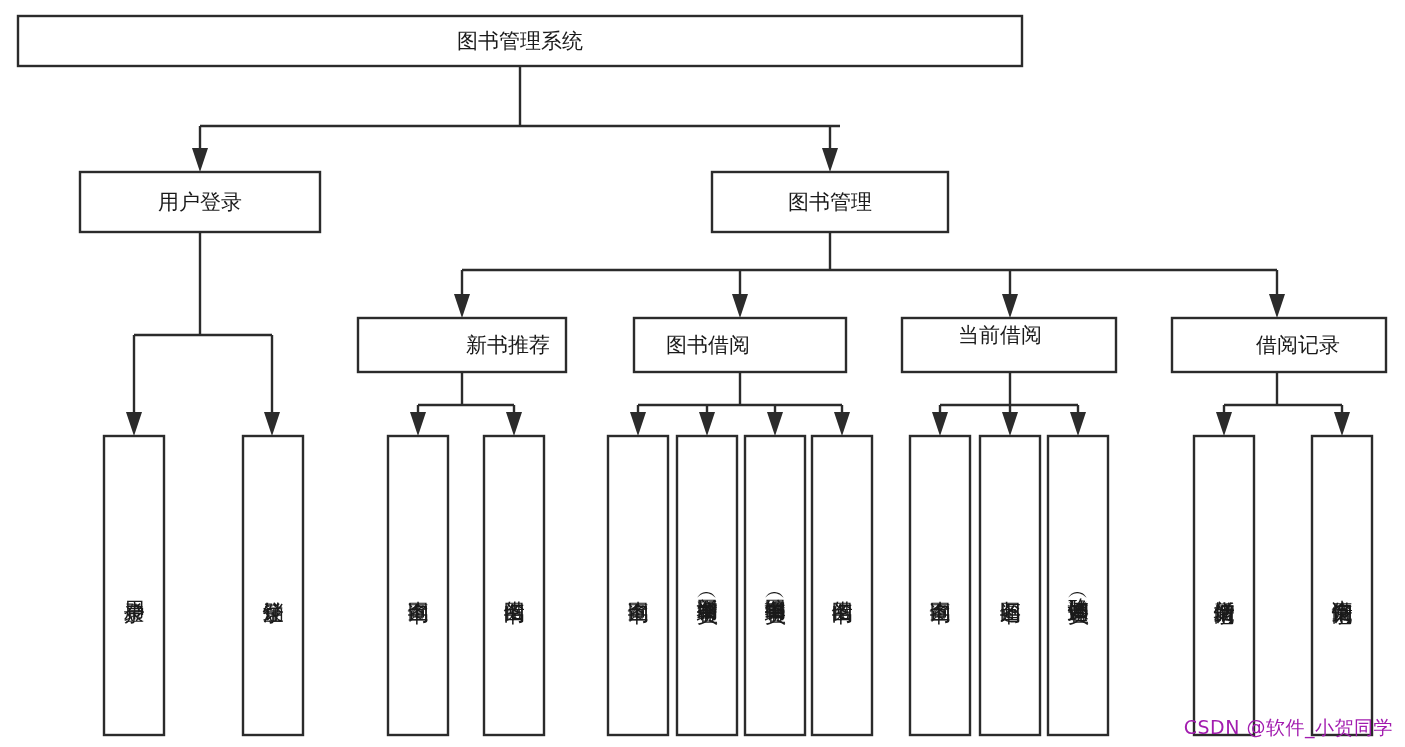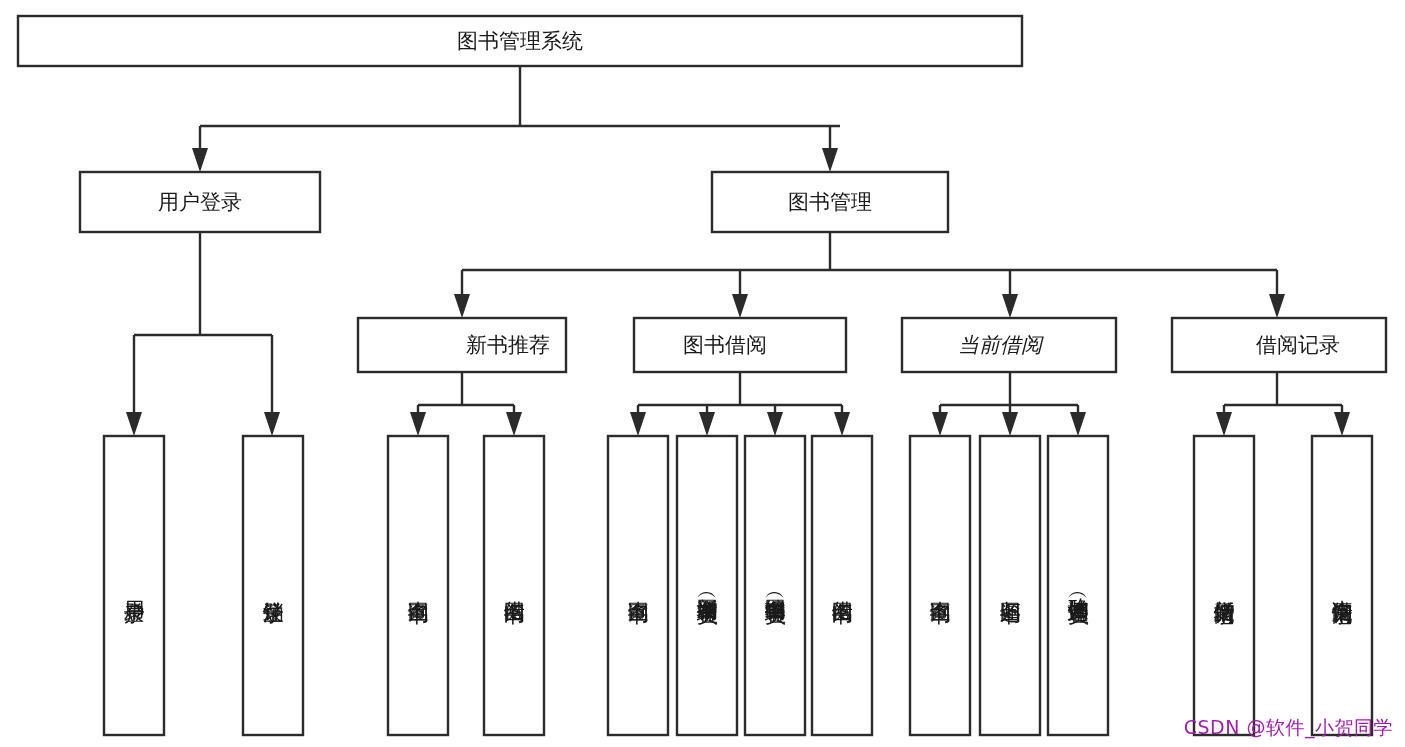--- a/index.html
+++ b/index.html
@@ -187,22 +187,22 @@
     <rect class="node-box" x="1194" y="436" width="60" height="299"></rect>
     <rect class="node-box" x="1312" y="436" width="60" height="299"></rect>
   </svg>
 
   <div class="htext-wrap" style="left:18px; top:16px; width:1004px; height:50px;">图书管理系统</div>
 
   <div class="htext-wrap" style="left:80px; top:172px; width:240px; height:60px;">用户登录</div>
   <div class="htext-wrap" style="left:712px; top:172px; width:236px; height:60px;border-radius:28px;">图书管理</div>
 
   <div class="htext-wrap" style="left:358px; top:318px; width:208px; height:54px;padding-left:46px;">新书推荐</div>
-  <div class="htext-wrap" style="left:627px; top:318px; width:196px; height:54px;">图书借阅</div>
-  <div class="htext-wrap" style="left:902px; top:318px; width:196px; height:54px;font-style:italic;">当前借阅</div>
+  <div class="htext-wrap" style="left:610px; top:318px; width:196px; height:54px;">图书借阅</div>
+  <div class="htext-wrap" style="left:902px; top:308px; width:196px; height:54px;">当前借阅</div>
   <div class="htext-wrap" style="left:1172px; top:318px; width:252px; height:54px;">借阅记录</div>
 
   <div class="vtext-wrap" style="left:104px; top:436px; width:60px; height:299px;">用户登录</div>
   <div class="vtext-wrap" style="left:243px; top:436px; width:60px; height:299px;">注销登录</div>
 
   <div class="vtext-wrap" style="left:388px; top:436px; width:60px; height:299px;">查询图书</div>
   <div class="vtext-wrap" style="left:484px; top:436px; width:60px; height:299px;">借阅图书</div>
 
   <div class="vtext-wrap" style="left:608px; top:436px; width:60px; height:299px;">查询图书</div>
   <div class="vtext-wrap" style="left:677px; top:436px; width:60px; height:299px;">新增图书（管理员）</div>

